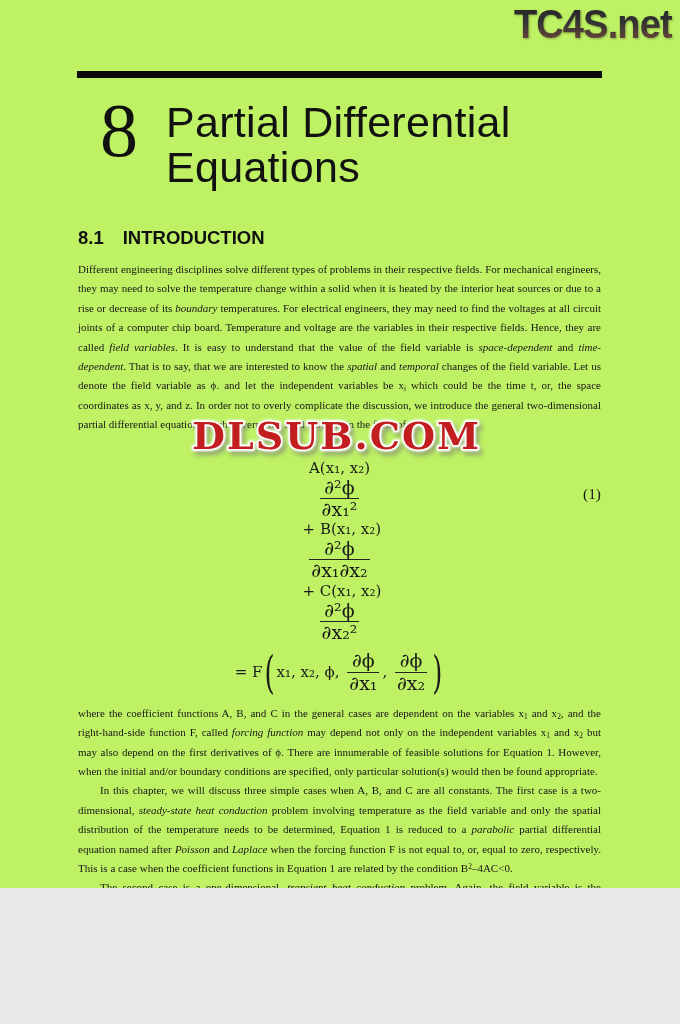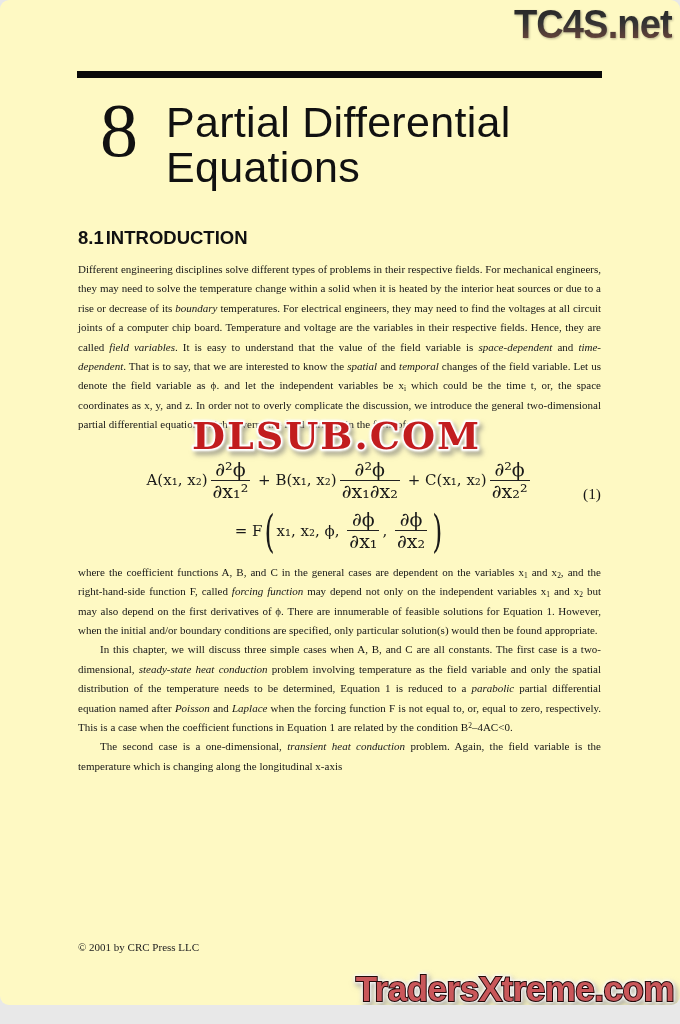--- a/index.html
+++ b/index.html
@@ -1,54 +1,54 @@
 <!DOCTYPE html>
 <html><head>
 <meta charset="utf-8">
 <style>
   html,body{margin:0;padding:0;background:#e8e8e8;}
-  .page{position:relative;width:680px;height:1005px;background:#fef9c3;overflow:hidden;
-        font-family:"Liberation Serif","DejaVu Serif",serif;color:#161616;margin:0 auto;border-radius:9px;}
+  .page{position:relative;width:680px;height:888px;background:#bef264;overflow:hidden;
+        font-family:"Liberation Serif","DejaVu Serif",serif;color:#161616;margin:0 auto;}
 
   
   .wm-top{position:absolute;top:1px;right:8px;
     font-family:"Liberation Sans","DejaVu Sans",sans-serif;font-weight:700;
     font-size:41px;letter-spacing:-1px;white-space:nowrap;
     background:linear-gradient(180deg,#222222 0%,#333333 46%,#5c4038 75%,#8a544a 100%);
     -webkit-background-clip:text;background-clip:text;color:transparent;-webkit-text-fill-color:transparent;
     transform:scaleX(0.93);transform-origin:100% 50%;
     filter:drop-shadow(1px 1px 1px rgba(0,0,0,0.28));}
 
   .rule{position:absolute;left:77px;top:71px;width:525px;height:7px;background:#0a0a0a;}
 
   .chapter{position:absolute;left:100px;top:96px;display:flex;
     font-family:"Liberation Sans","DejaVu Sans",sans-serif;color:#111;}
   .chapter-num{font-size:76px;line-height:0.9;font-family:"Liberation Serif",serif;font-weight:400;}
   .chapter-title{margin-left:28px;margin-top:4px;font-size:43px;line-height:45px;
     letter-spacing:0.3px;white-space:pre-line;font-weight:400;}
 
   .content{position:absolute;left:78px;top:227px;width:523px;}
-  .section-heading{display:flex;gap:2px;margin:0 0 11px 0;
+  .section-heading{display:flex;gap:19px;margin:0 0 11px 0;
     font-family:"Liberation Sans","DejaVu Sans",sans-serif;font-size:18.5px;font-weight:700;color:#111;}
 
   p.para{margin:0;font-size:11px;line-height:19.4px;text-align:justify;}
   p.indent{text-indent:22px;}
   .it{font-style:italic;}
   sub{font-size:68%;line-height:0;vertical-align:-0.28em;}
   sup{font-size:68%;line-height:0;vertical-align:0.45em;}
 
   
   .equation-block{position:relative;margin-top:2px;padding-top:22px;padding-bottom:10px;}
   .wm-dlsub{position:absolute;top:-24px;left:50%;transform:translateX(-51%);z-index:2;
     font-family:"DejaVu Serif","Liberation Serif",serif;font-weight:700;
     font-size:38px;letter-spacing:2px;white-space:nowrap;color:#c21d1f;
     -webkit-text-stroke:2.5px #ffffff;paint-order:stroke fill;
     filter:drop-shadow(0 0 1px #fff) drop-shadow(0 0 1px #fff) drop-shadow(3px 4px 2px rgba(115,115,115,0.55));}
   .eq{font-family:"DejaVu Serif",serif;font-size:15px;color:#1a1a1a;}
-  .eq-line1{display:flex;justify-content:center;align-items:center;white-space:nowrap;}
+  .eq-line1{display:flex;justify-content:center;align-items:center;white-space:nowrap;flex-direction:column;}
   .eq-line2{margin-top:7px;display:flex;justify-content:center;align-items:center;white-space:nowrap;}
   .eq-text{white-space:pre;}
   .frac{display:inline-flex;flex-direction:column;align-items:center;margin:0 3px;
     font-size:19px;line-height:1.12;}
   .frac .fden{border-top:1px solid #222;padding:0 2px;}
   .frac .fnum{padding:0 2px;}
   .bigparen{display:inline-block;font-size:26px;transform:scaleY(1.75);margin:0 2px;font-weight:400;}
   .eq-number{position:absolute;right:0;top:48px;font-size:15.4px;
     font-family:"Liberation Serif",serif;}
 

